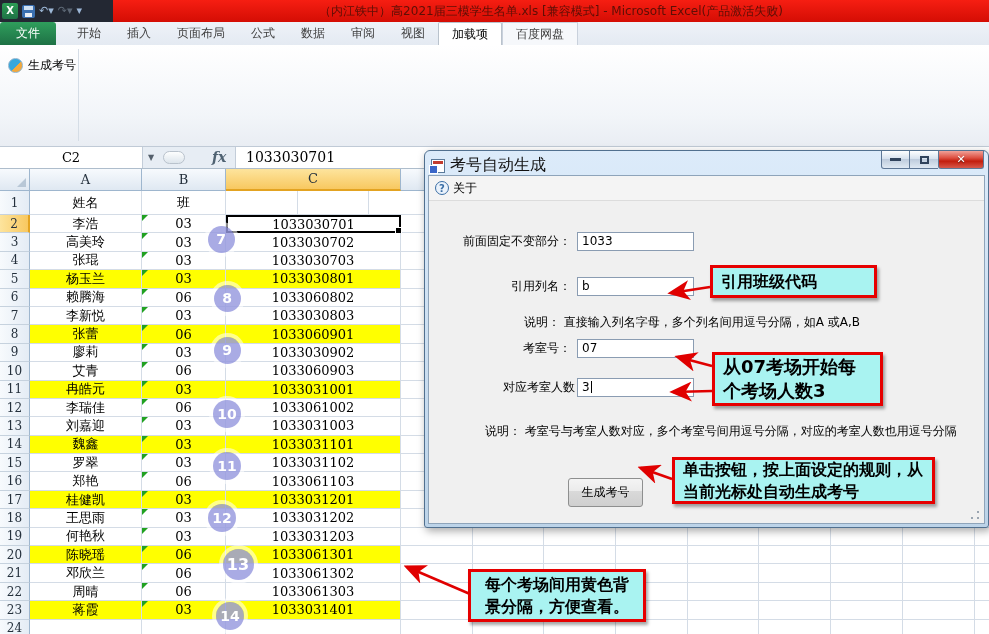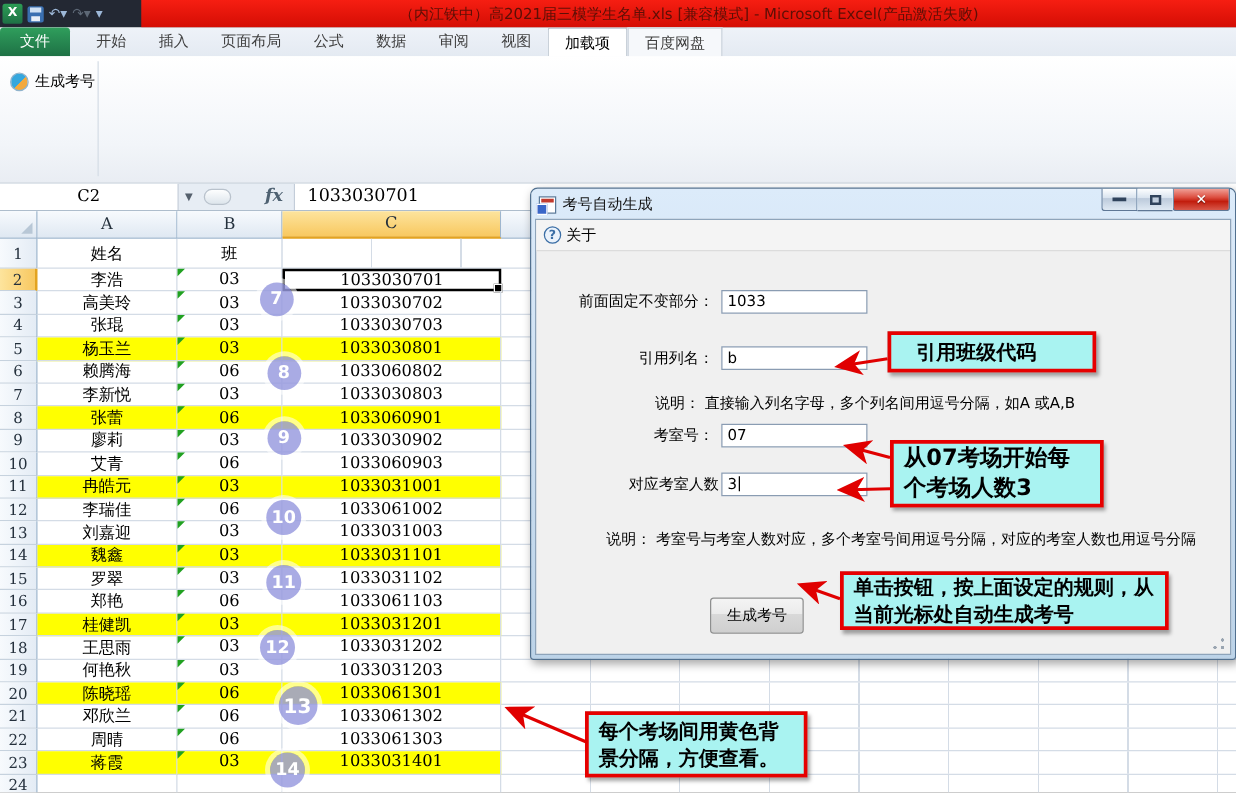--- a/index.html
+++ b/index.html
@@ -81,21 +81,21 @@
          font-family:"DejaVu Sans","Liberation Sans",sans-serif;}
 
   
   .dialog{position:absolute;left:424px;top:150px;width:565px;height:378px;z-index:10;
           background:linear-gradient(#dcebfa,#bcd3e8);border:1px solid #51708f;border-radius:6px 6px 3px 3px;
           box-shadow:2px 3px 8px rgba(0,0,0,.35);}
   .dlg-title{position:absolute;left:6px;top:4px;display:flex;align-items:center;gap:5px;}
   .dlg-ico{width:14px;height:14px;position:relative;background:#fff;border:1px solid #5a7a9a;}
   .dlg-ico:before{content:"";position:absolute;left:1px;top:1px;width:10px;height:3px;background:#c23b2e;}
   .dlg-ico:after{content:"";position:absolute;left:-3px;bottom:-2px;width:7px;height:7px;background:#3a66c8;border:1px solid #fff;}
-  .dlg-title span{font-size:12px;color:#111;}
+  .dlg-title span{font-size:16px;color:#111;}
   .wbtns{position:absolute;right:4px;top:0;display:flex;}
   .wbtn{height:18px;border:1px solid #5e7795;border-top:none;display:flex;align-items:center;justify-content:center;}
   .wbtn.min{width:29px;background:linear-gradient(#fdfeff,#d7e2ee 45%,#bccadb 46%,#dfe9f3);border-radius:0 0 0 3px;}
   .wbtn.max{width:28px;background:linear-gradient(#fdfeff,#d7e2ee 45%,#bccadb 46%,#dfe9f3);border-left:none;border-right:none;}
   .wbtn.close{width:46px;background:linear-gradient(#f0a198,#dd5042 40%,#c21d0d 60%,#d8584a);border-radius:0 0 3px 3px;color:#fff;font-weight:bold;font-size:11px;text-shadow:0 1px 1px rgba(0,0,0,.5);}
   .minbar{width:11px;height:3px;background:#30435c;}
   .maxbox{width:9px;height:8px;border:2px solid #30435c;}
   .dlg-client{position:absolute;left:3px;right:3px;top:24px;bottom:3px;background:#f0f0f0;border:1px solid #8ea4ba;}
   .dlg-menu{height:25px;background:#f4f4f4;border-bottom:1px solid #dcdcdc;display:flex;align-items:center;padding-left:6px;gap:4px;}
   .q-ico{width:14px;height:14px;border-radius:50%;border:1px solid #3b6ea5;color:#3b6ea5;font-size:10px;font-weight:bold;
@@ -403,24 +403,24 @@
       </div>
 
       <div class="dnote" style="left:56px;top:247px">说明： 考室号与考室人数对应，多个考室号间用逗号分隔，对应的考室人数也用逗号分隔</div>
 
       <div class="gen-btn">生成考号</div>
       <div class="grip"></div>
     </div>
   </div>
 
   <div id="annbox">
-      <div class="ann" style="left: 710px; top: 265px; width: 167px; height: 33px; font-size: 16px; padding: 2px 20px; line-height: 1.35;">引用班级代码</div>
+      <div class="ann" style="left: 710px; top: 265px; width: 167px; height: 33px; font-size: 16px; padding: 2px 8px; line-height: 1.35;">引用班级代码</div>
       <div class="ann" style="left: 712px; top: 352px; width: 171px; height: 54px; font-size: 18px; padding: 2px 8px; line-height: 1.35;">从07考场开始每个考场人数3</div>
       <div class="ann" style="left: 672px; top: 457px; width: 263px; height: 47px; font-size: 16px; padding: 2px 8px; line-height: 1.35;">单击按钮，按上面设定的规则，从当前光标处自动生成考号</div>
-      <div class="ann" style="left: 468px; top: 569px; width: 178px; height: 53px; font-size: 16px; padding: 2px 8px; line-height: 1.35;">每个考场间用黄色背景分隔，方便查看。</div>
+      <div class="ann" style="left: 468px; top: 569px; width: 178px; height: 53px; font-size: 16px; padding: 2px 8px; line-height: 1.35; text-align: center;">每个考场间用黄色背景分隔，方便查看。</div>
     </div>
 
   <svg class="arrows" viewBox="0 0 989 634">
     <defs>
       <marker id="ah" markerWidth="9" markerHeight="8" refX="7.5" refY="4" orient="auto">
         <path d="M0,0 L9,4 L0,8 L2.5,4 z" fill="#e00000"></path>
       </marker>
     </defs>
     <line x1="710" y1="287" x2="671" y2="293" stroke="#e00000" stroke-width="2.5" marker-end="url(#ah)"></line>
     <line x1="712" y1="366" x2="678" y2="357" stroke="#e00000" stroke-width="2.5" marker-end="url(#ah)"></line>

